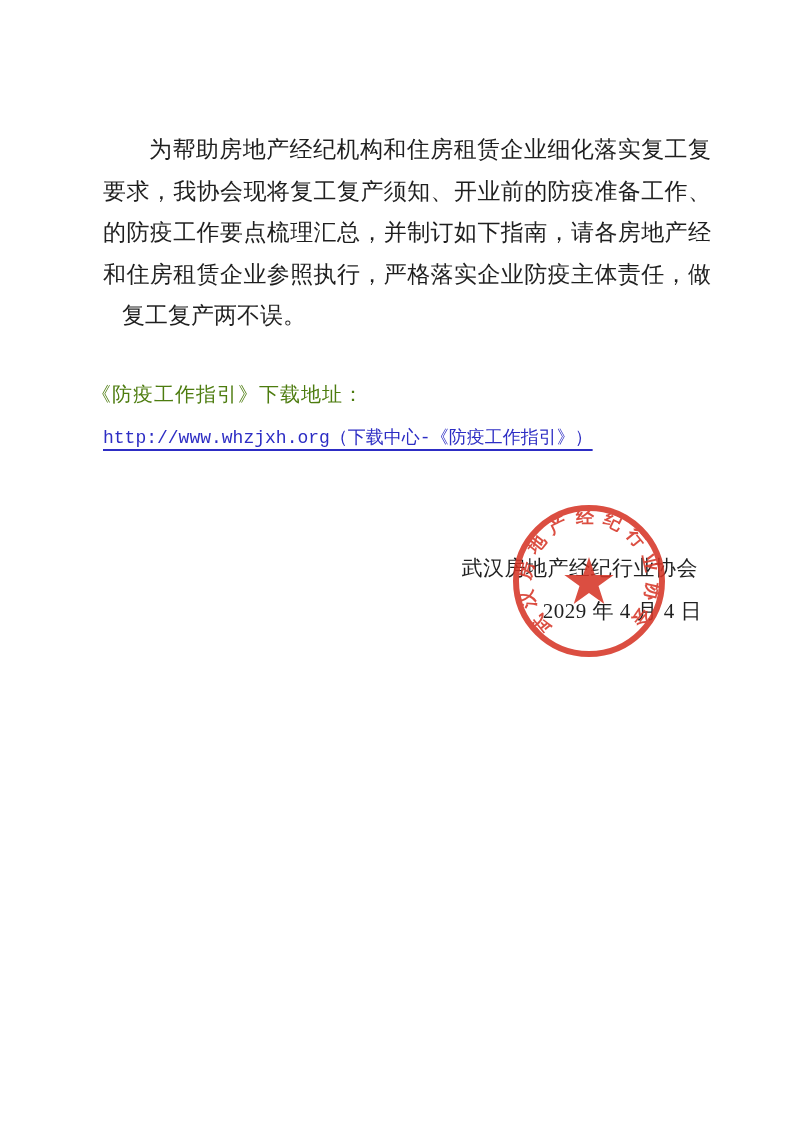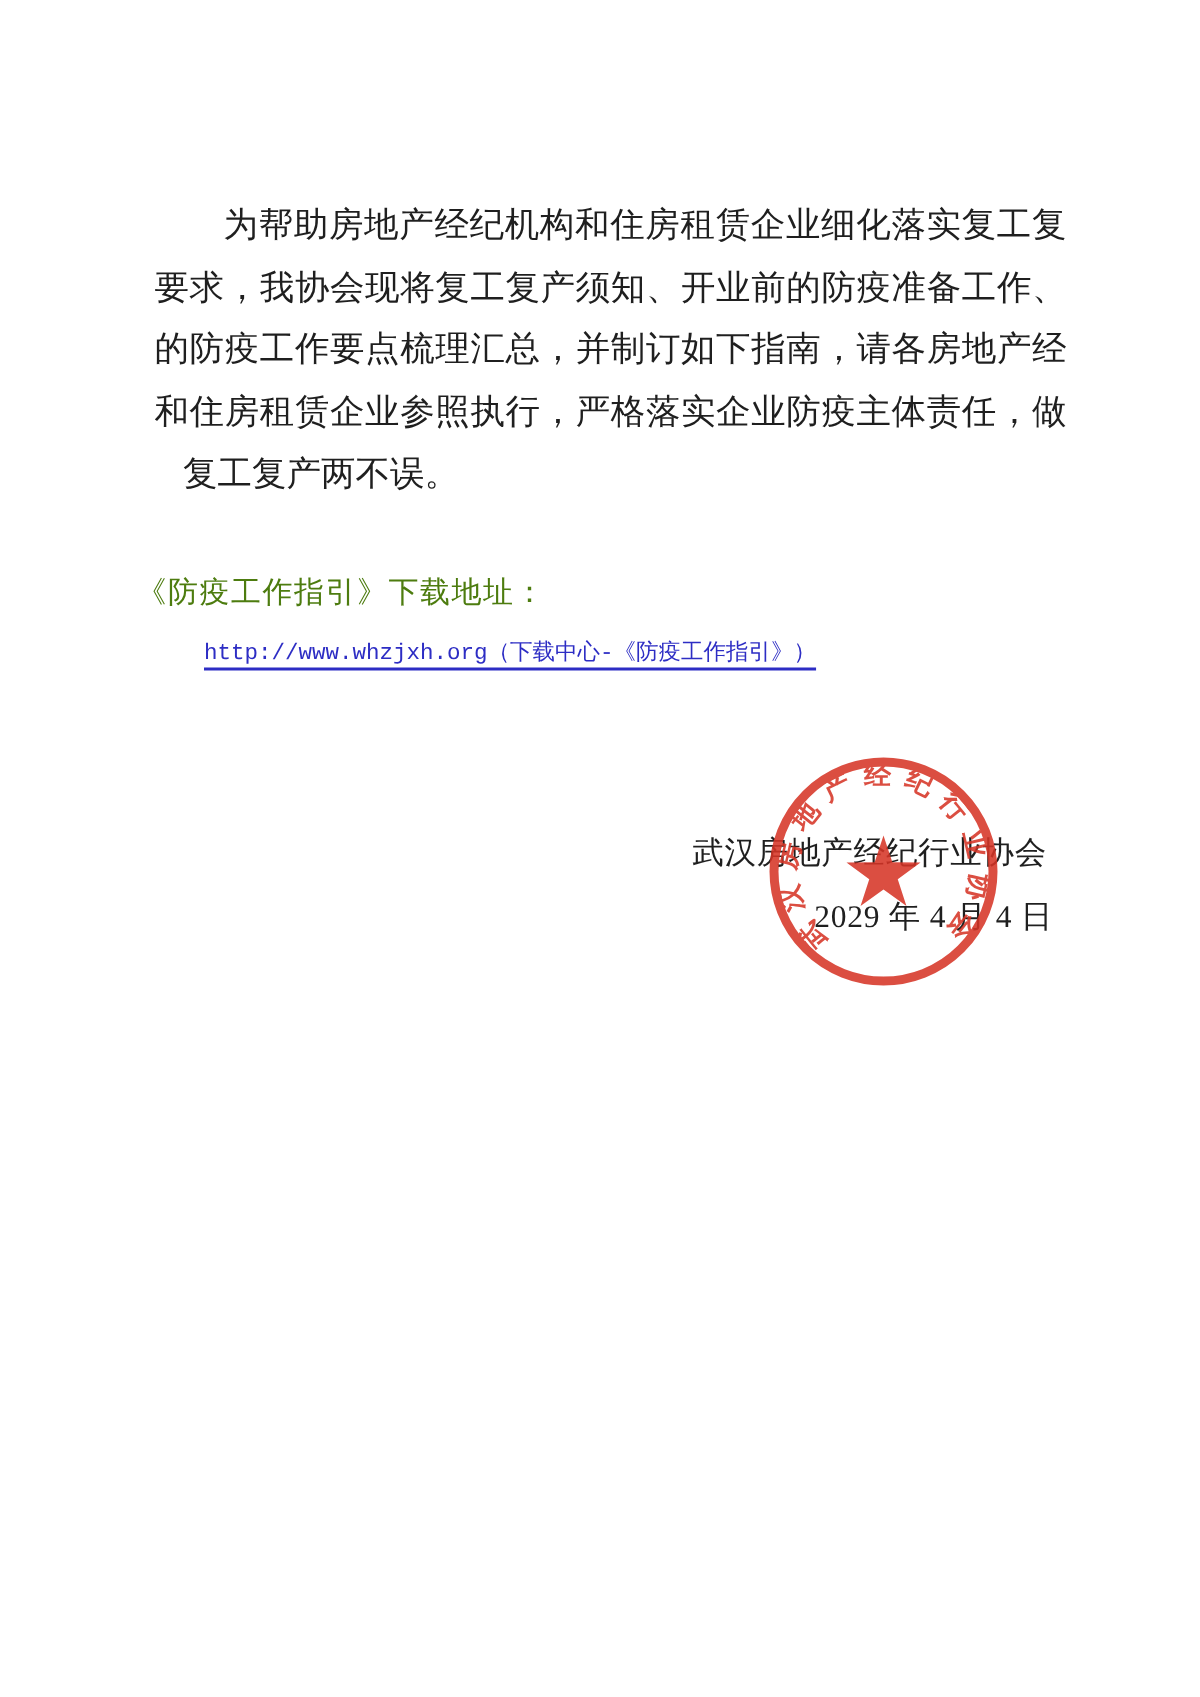--- a/index.html
+++ b/index.html
@@ -43,28 +43,27 @@
     left: 91px;
     top: 381px;
     font-size: 20px;
     letter-spacing: 1px;
     color: #4d7c0f;
   }
   .dl-link {
     position: absolute;
     left: 103px;
     top: 425px;
-    font-size: 15px;
+    font-size: 18px;
     color: #2d2dc4;
     font-family: "Liberation Mono", "DejaVu Sans Mono", monospace;
     text-decoration: underline;
     text-decoration-thickness: 1.5px;
     text-underline-offset: 6px;
     cursor: pointer;
-    margin-left: 33px;
   }
 
   
   .sig-org {
     position: absolute;
     right: 102px;
     top: 554px;
     font-size: 21px;
     letter-spacing: 0.5px;
     color: #1f1f1f;

